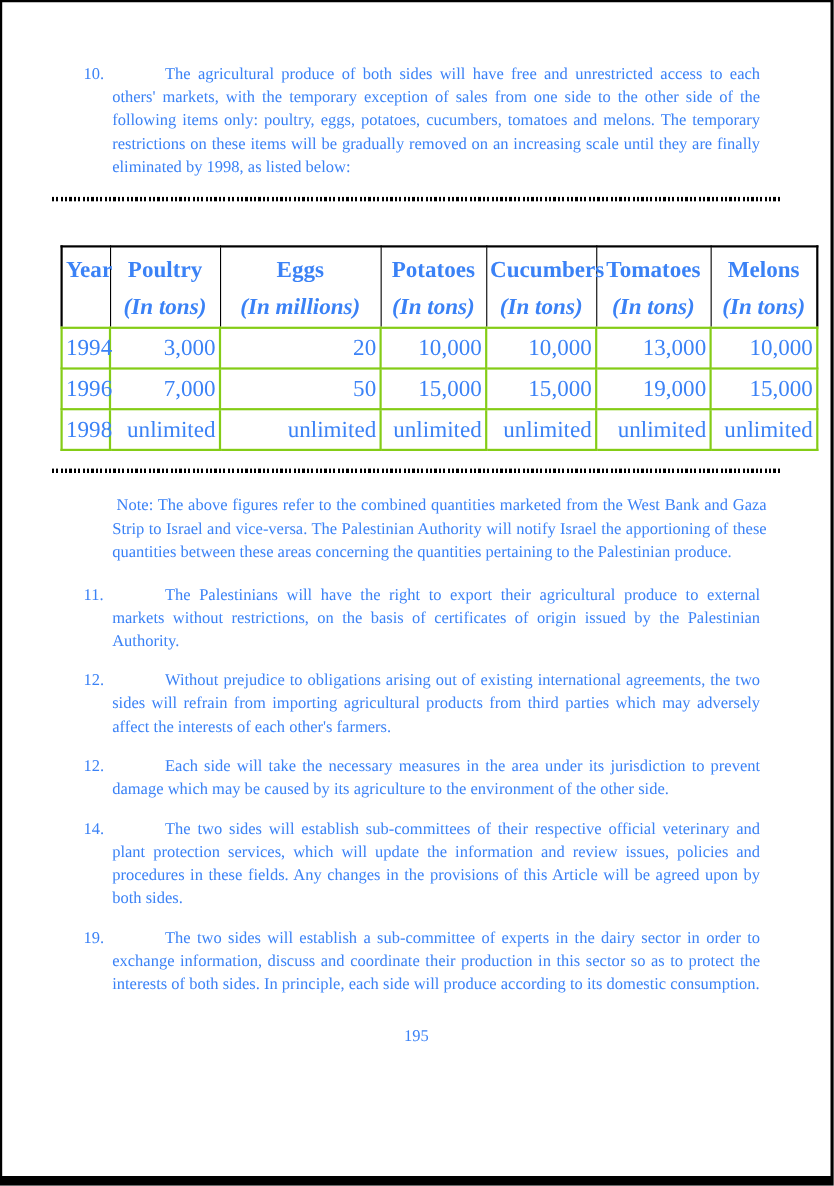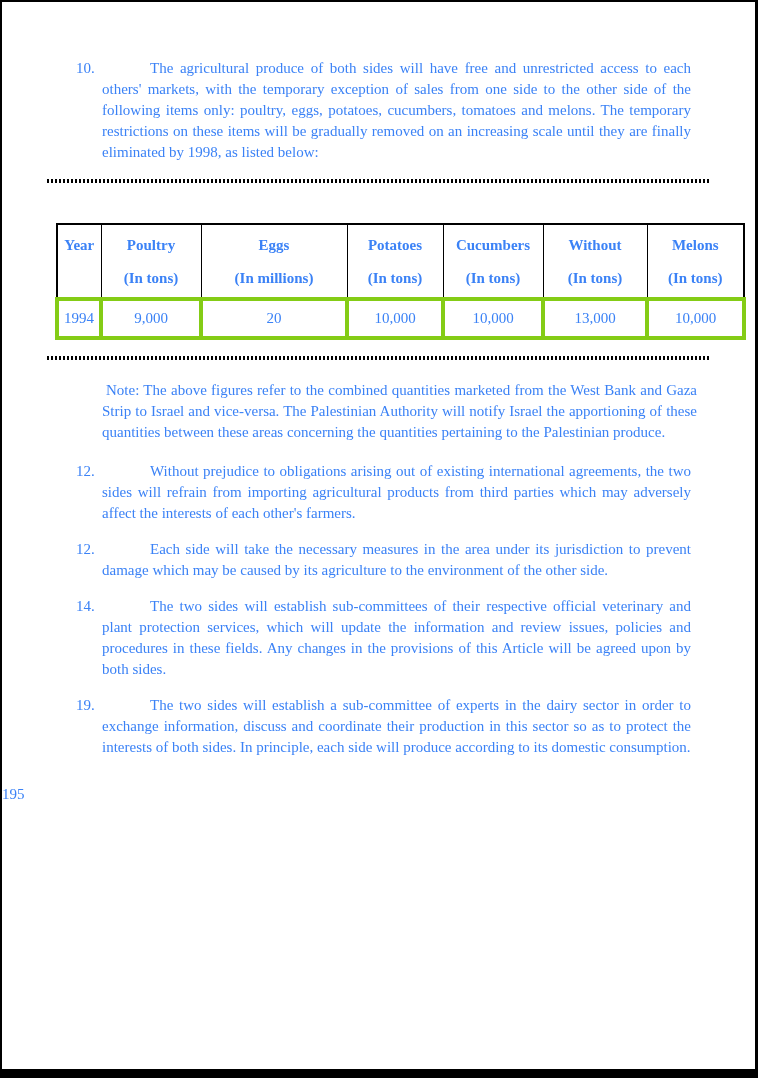--- a/index.html
+++ b/index.html
@@ -52,47 +52,49 @@
     background-image: repeating-linear-gradient(90deg, #000 0px, #000 2px, rgba(0,0,0,0) 2px, rgba(0,0,0,0) 4px);
   }
   .rule.rule-top { margin-top: 16px; margin-bottom: 40px; }
   .rule.rule-bottom { margin-top: 16px; margin-bottom: 6px; }
   table.qty-table {
     border-collapse: collapse;
     margin-left: 53px;
     width: 687px;
     table-layout: fixed;
     border: 2px solid #000;
-    font-size: 15px;
+    font-size: 21px;
   }
   table.qty-table col.c-year      { width: 44px; }
   table.qty-table col.c-poultry   { width: 100px; }
   table.qty-table col.c-eggs      { width: 146px; }
   table.qty-table col.c-potatoes  { width: 96px; }
   table.qty-table col.c-cucumbers { width: 100px; }
   table.qty-table col.c-tomatoes  { width: 104px; }
   table.qty-table col.c-melons    { width: 97px; }
   table.qty-table th {
     border: 1px solid #000;
     border-bottom: 2px dashed #000;
     font-weight: bold;
     text-align: center;
     vertical-align: top;
     padding: 10px 3px 8px 3px;
   }
   table.qty-table th .h-sub {
     margin-top: 12px;
     min-height: 18px;
+    font-style: italic;
   }
   table.qty-table td {
-    border: 4px solid #84cc16;
+    border: 2px solid #84cc16;
+    text-align: right;
+    padding: 7px 3px;
+  }
+  .page-number {
     text-align: center;
-    padding: 7px 3px;
-  }
-  .page-number {
     margin-top: 26px;
     font-size: 15px;
   }
 </style>
 </head>
 <body>
 
 <div class="page">
   <div class="content">
 
@@ -129,46 +131,68 @@
           </th>
           <th>
             <div class="h-title">Potatoes</div>
             <div class="h-sub">(In tons)</div>
           </th>
           <th>
             <div class="h-title">Cucumbers</div>
             <div class="h-sub">(In tons)</div>
           </th>
           <th>
-            <div class="h-title">Without</div>
+            <div class="h-title">Tomatoes</div>
             <div class="h-sub">(In tons)</div>
           </th>
           <th>
             <div class="h-title">Melons</div>
             <div class="h-sub">(In tons)</div>
           </th>
         </tr>
       </thead>
       <tbody>
         <tr>
           <td>1994</td>
-          <td>9,000</td>
+          <td>3,000</td>
           <td>20</td>
           <td>10,000</td>
           <td>10,000</td>
           <td>13,000</td>
           <td>10,000</td>
         </tr>
+        <tr>
+          <td>1996</td>
+          <td>7,000</td>
+          <td>50</td>
+          <td>15,000</td>
+          <td>15,000</td>
+          <td>19,000</td>
+          <td>15,000</td>
+        </tr>
+        <tr>
+          <td>1998</td>
+          <td>unlimited</td>
+          <td>unlimited</td>
+          <td>unlimited</td>
+          <td>unlimited</td>
+          <td>unlimited</td>
+          <td>unlimited</td>
+        </tr>
       </tbody>
     </table>
 
     <div class="rule rule-bottom"></div>
 
     <div class="note">Note: The above figures refer to the combined quantities marketed from the West Bank and Gaza Strip to Israel and vice-versa. The Palestinian Authority will notify Israel the apportioning of these quantities between these areas concerning the quantities pertaining to the Palestinian produce.</div>
 
+    <div class="para">
+      <span class="para-num">11.</span>
+      <span class="para-text">The Palestinians will have the right to export their agricultural produce to external markets without restrictions, on the basis of certificates of origin issued by the Palestinian Authority.</span>
+    </div>
 
     <div class="para">
       <span class="para-num">12.</span>
       <span class="para-text">Without prejudice to obligations arising out of existing international agreements, the two sides will refrain from importing agricultural products from third parties which may adversely affect the interests of each other's farmers.</span>
     </div>
 
     <div class="para">
       <span class="para-num">12.</span>
       <span class="para-text">Each side will take the necessary measures in the area under its jurisdiction to prevent damage which may be caused by its agriculture to the environment of the other side.</span>
     </div>

